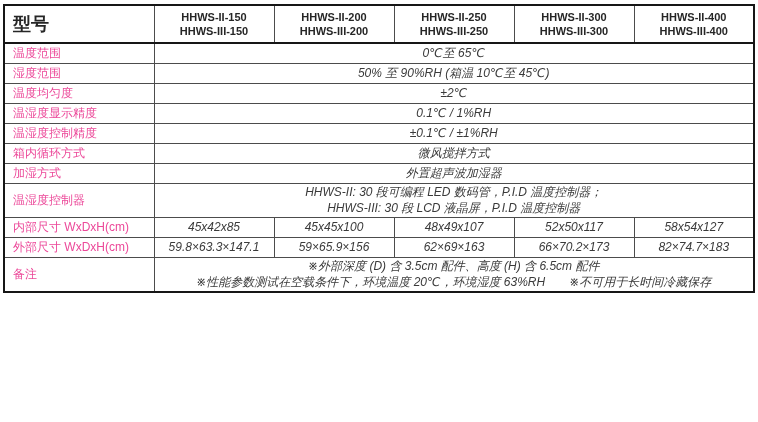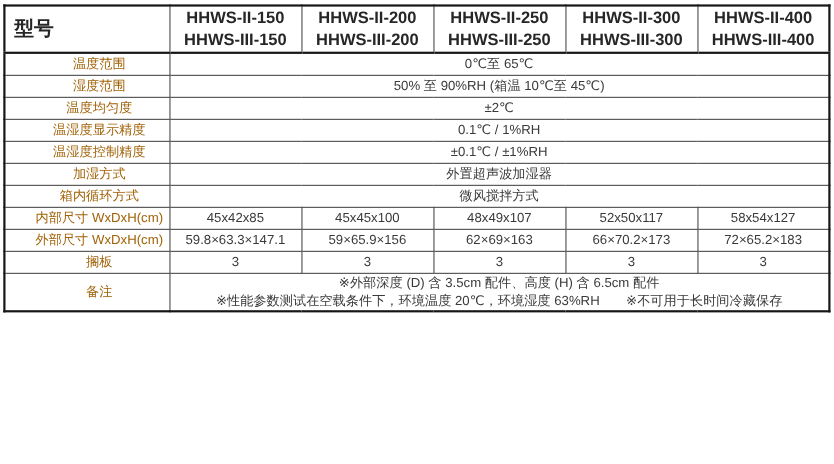--- a/index.html
+++ b/index.html
@@ -27,34 +27,34 @@
     height:17px;
     vertical-align:middle;
     overflow:hidden;
     white-space:nowrap;
   }
   tr.header-row td{
     border-bottom:2px solid #161616;
     height:34px;
   }
   td.label{
-    text-align:center;
-    padding-left:26px;
-    color:#a16207;
+    text-align:left;
+    padding-left:8px;
+    color:#ec4899;
   }
-  td.val{text-align:center;}
+  td.val{text-align:center;font-style:italic;}
   td.header-label{
     font-weight:bold;
     font-size:18px;
     color:#262626;
     padding-left:8px;
   }
   td.model{
     font-weight:bold;
-    font-size:15px;
+    font-size:11px;
     color:#262626;
     text-align:center;
   }
   td.two-line{height:30px;}
   .mline{display:block;text-align:center;line-height:1.3;}
 </style>
 </head>
 <body>
 
 <table class="spec">
@@ -113,57 +113,56 @@
     <td class="label">温湿度显示精度</td>
     <td class="val" colspan="5">0.1℃ / 1%RH</td>
   </tr>
 
   <tr>
     <td class="label">温湿度控制精度</td>
     <td class="val" colspan="5">±0.1℃ / ±1%RH</td>
   </tr>
 
   <tr>
+    <td class="label">箱内循环方式</td>
+    <td class="val" colspan="5">微风搅拌方式</td>
+  </tr>
+
+  <tr>
     <td class="label">加湿方式</td>
     <td class="val" colspan="5">外置超声波加湿器</td>
   </tr>
 
   <tr>
-    <td class="label">箱内循环方式</td>
-    <td class="val" colspan="5">微风搅拌方式</td>
+    <td class="label">温湿度控制器</td>
+    <td class="val two-line" colspan="5">
+      <span class="mline">HHWS-II: 30 段可编程 LED 数码管，P.I.D 温度控制器；</span>
+      <span class="mline">HHWS-III: 30 段 LCD 液晶屏，P.I.D 温度控制器</span>
+    </td>
   </tr>
-
 
   <tr>
     <td class="label">内部尺寸 WxDxH(cm)</td>
     <td class="val">45x42x85</td>
     <td class="val">45x45x100</td>
     <td class="val">48x49x107</td>
     <td class="val">52x50x117</td>
     <td class="val">58x54x127</td>
   </tr>
 
 
   <tr>
     <td class="label">外部尺寸 WxDxH(cm)</td>
     <td class="val">59.8×63.3×147.1</td>
     <td class="val">59×65.9×156</td>
     <td class="val">62×69×163</td>
     <td class="val">66×70.2×173</td>
-    <td class="val">72×65.2×183</td>
+    <td class="val">82×74.7×183</td>
   </tr>
 
-  <tr>
-    <td class="label">搁板</td>
-    <td class="val">3</td>
-    <td class="val">3</td>
-    <td class="val">3</td>
-    <td class="val">3</td>
-    <td class="val">3</td>
-  </tr>
 
 
 
   <tr>
     <td class="label">备注</td>
     <td class="val two-line" colspan="5">
       <span class="mline">※外部深度 (D) 含 3.5cm 配件、高度 (H) 含 6.5cm 配件</span>
       <span class="mline">※性能参数测试在空载条件下，环境温度 20℃，环境湿度 63%RH　　※不可用于长时间冷藏保存</span>
     </td>
   </tr>

